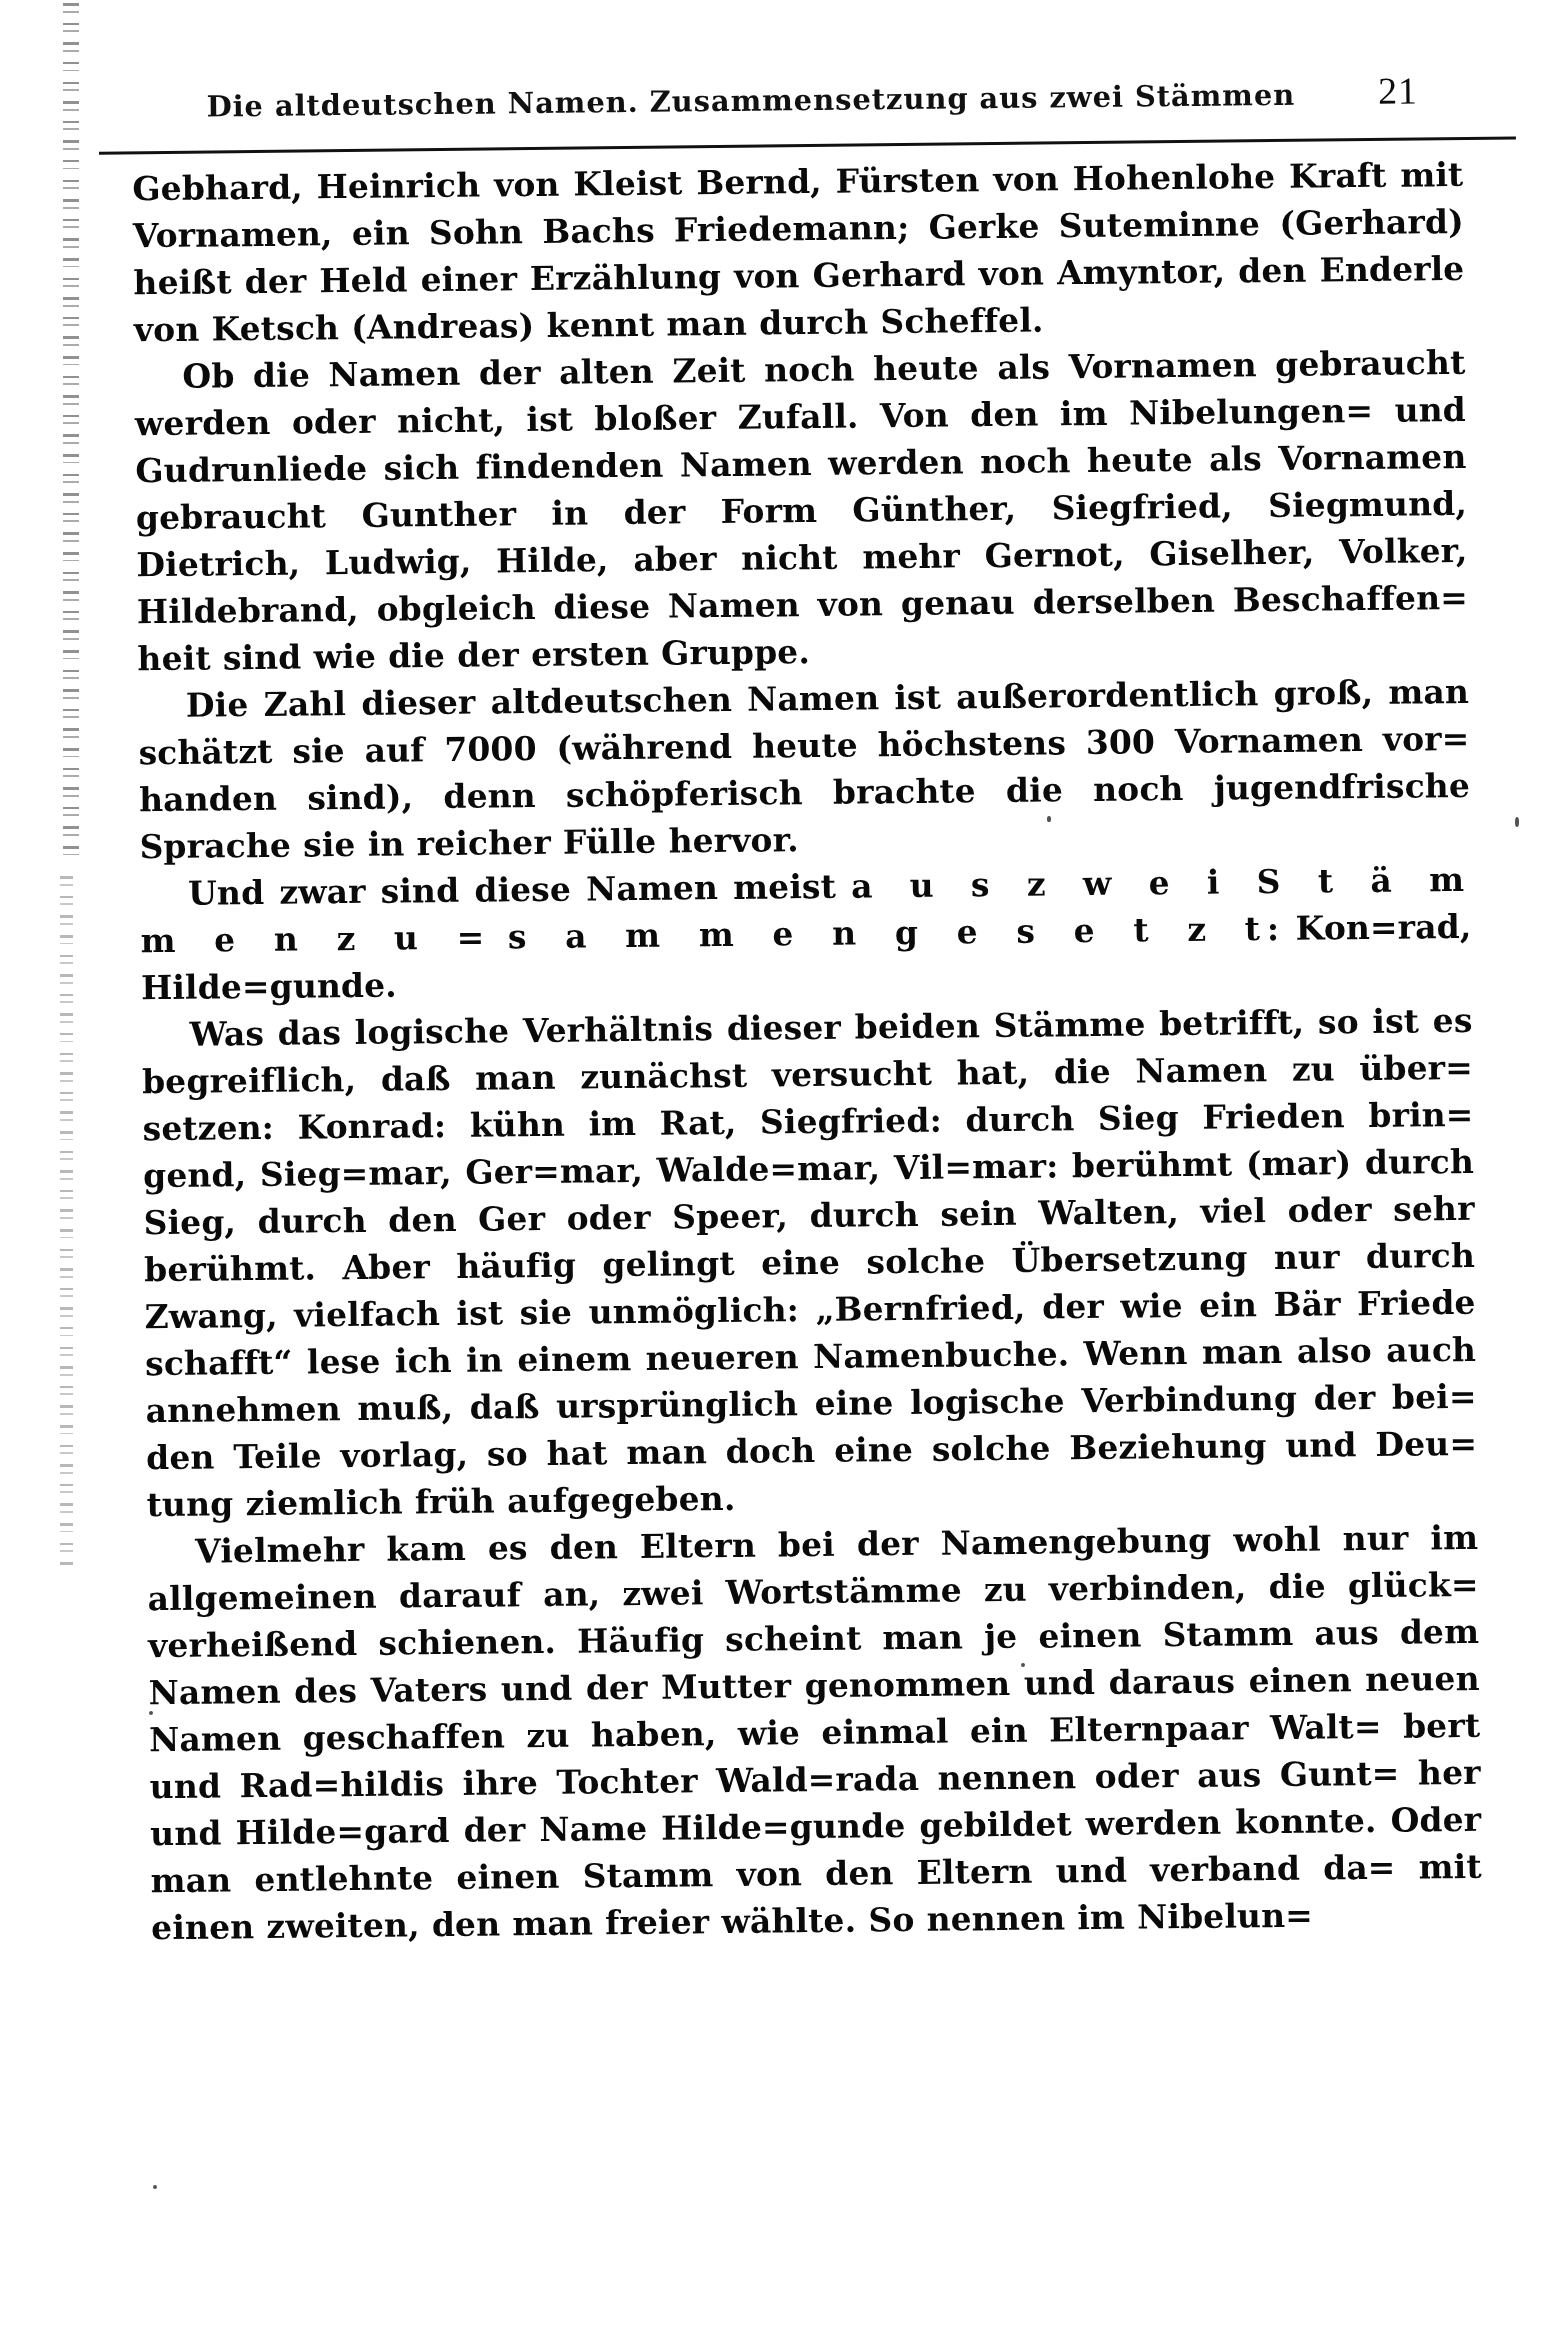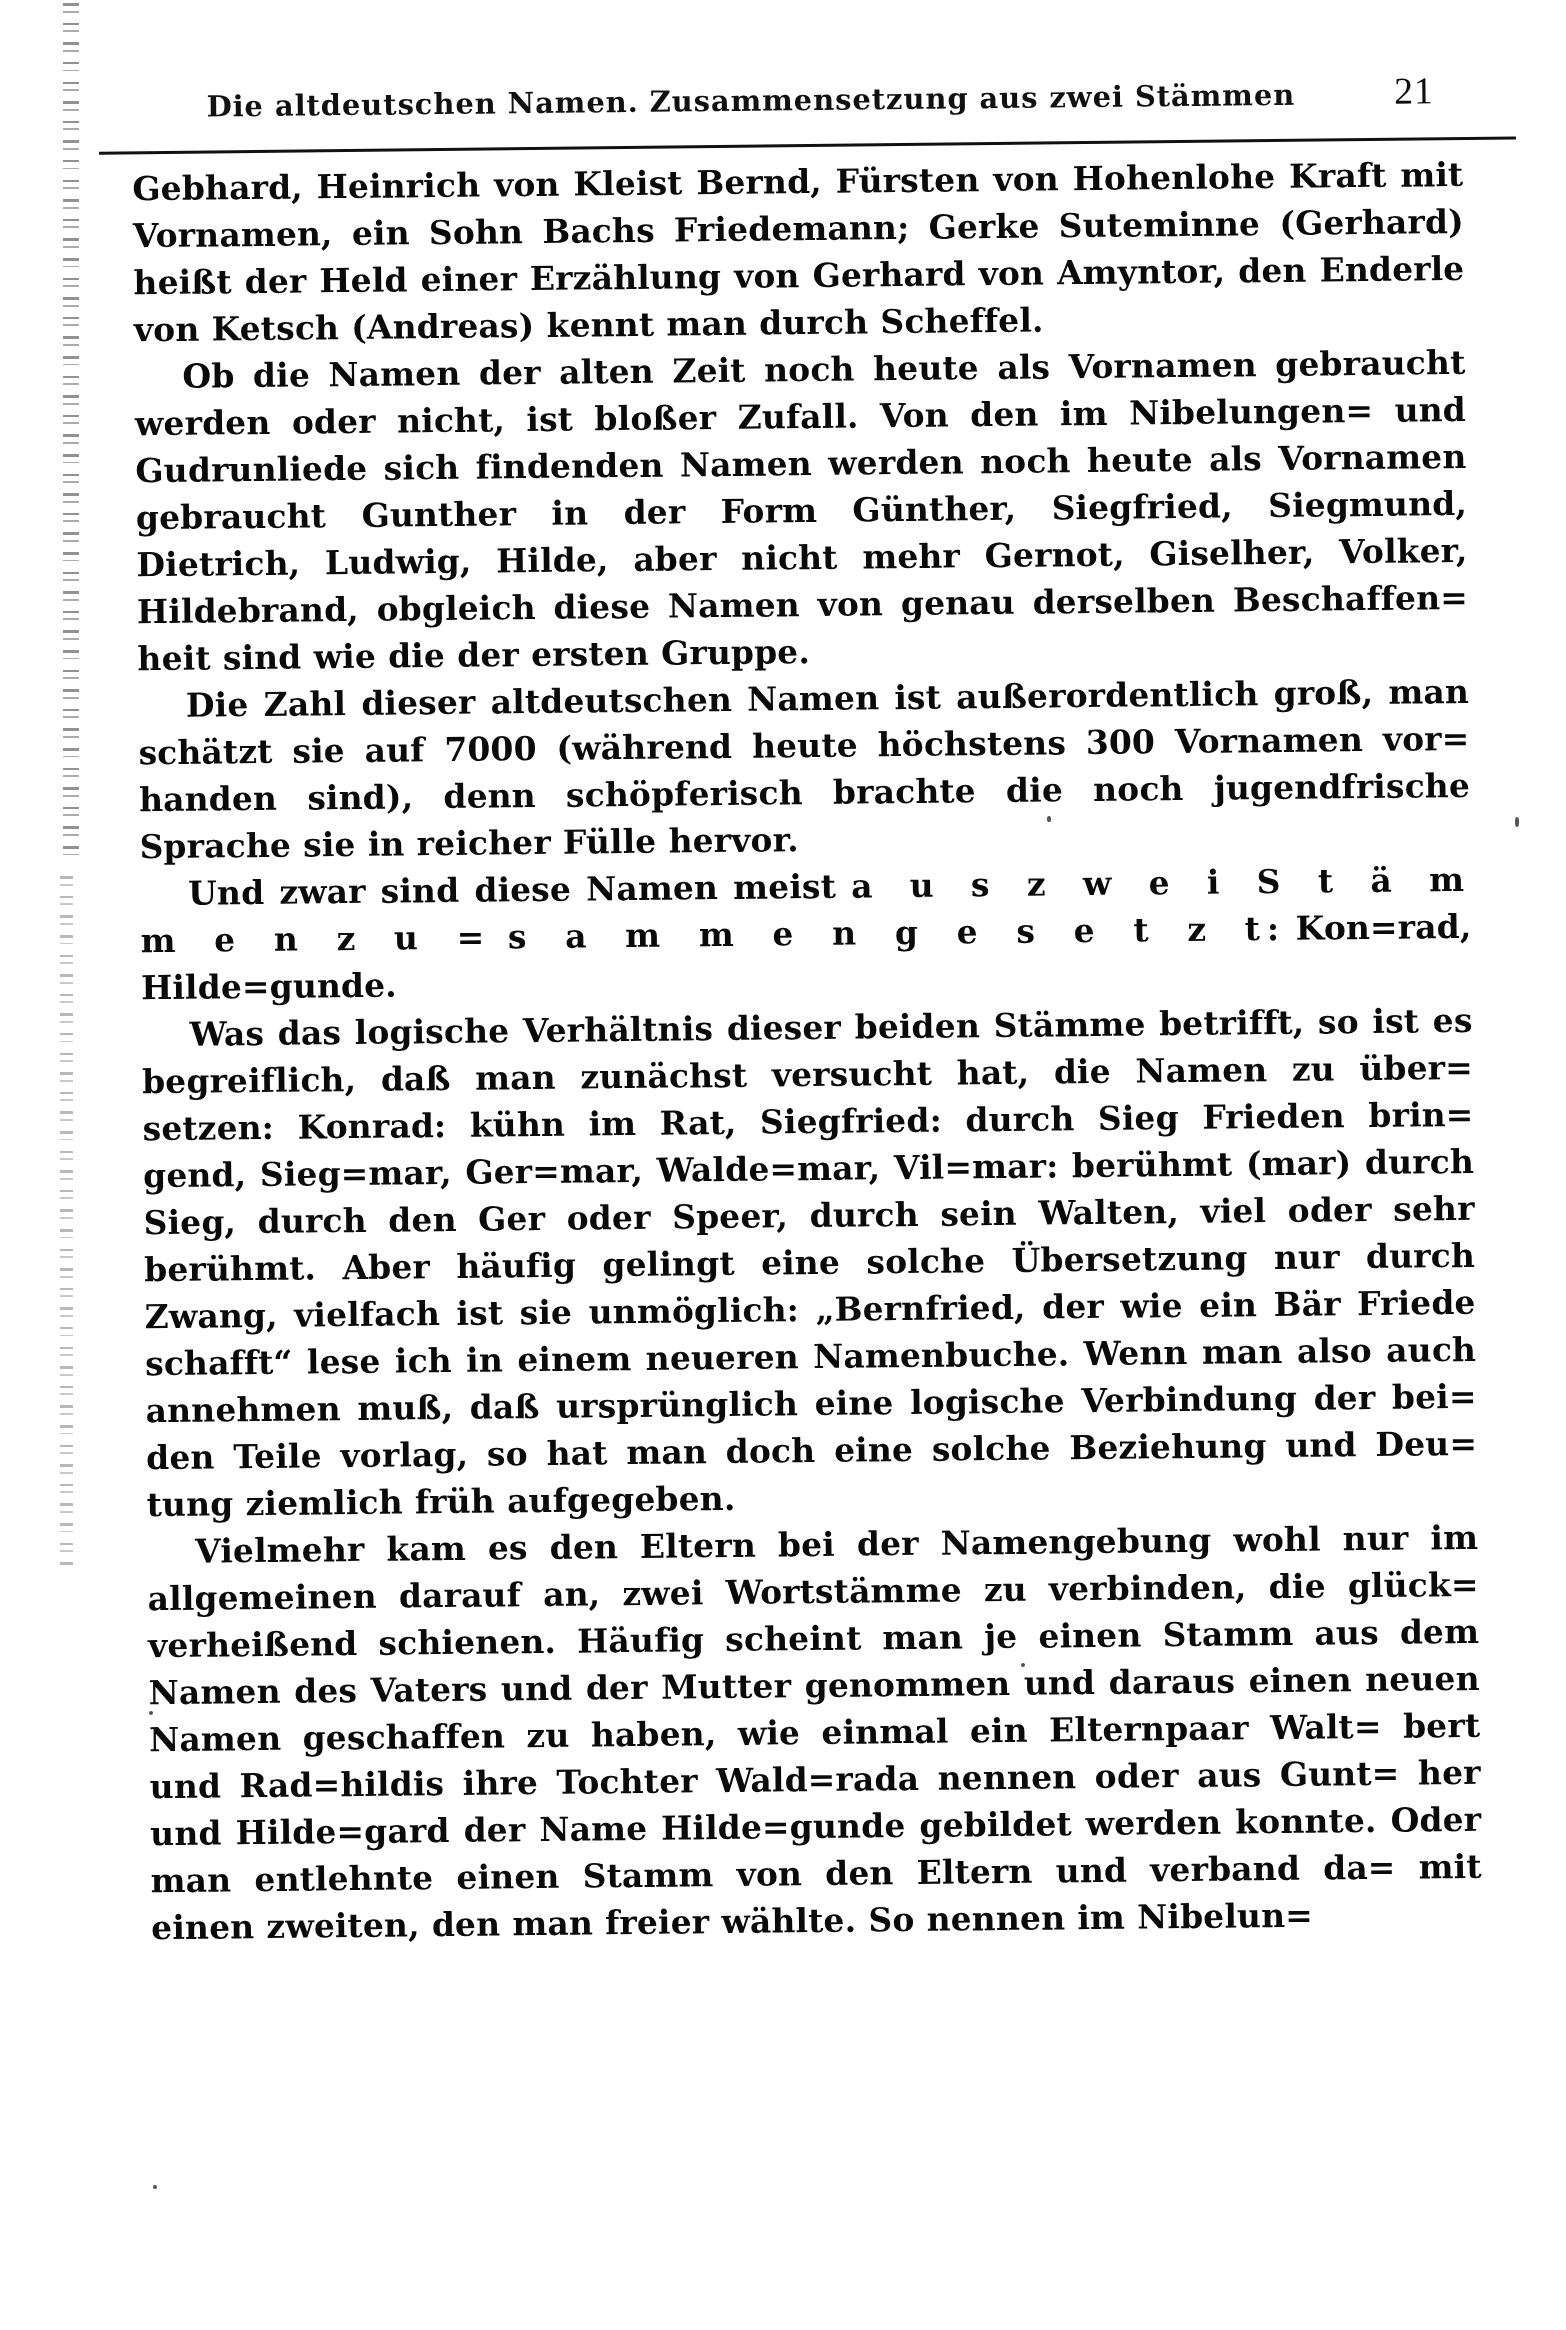--- a/index.html
+++ b/index.html
@@ -83,21 +83,21 @@
     font-family: "DejaVu Serif", serif;
     font-weight: 700;
     font-size: 29px;
     letter-spacing: 0.9px;
     color: #111;
     white-space: nowrap;
     font-feature-settings: "liga" 0;
   }
   .rh-folio {
     position: absolute;
-    right: 0;
+    right: 16px;
     top: -7.6px;
     font-family: "Liberation Serif", serif;
     font-size: 38px;
     color: #0d0d0d;
     letter-spacing: 0.6px;
   }
   .rh-rule {
     position: absolute;
     left: -108px;
     top: 61px;

